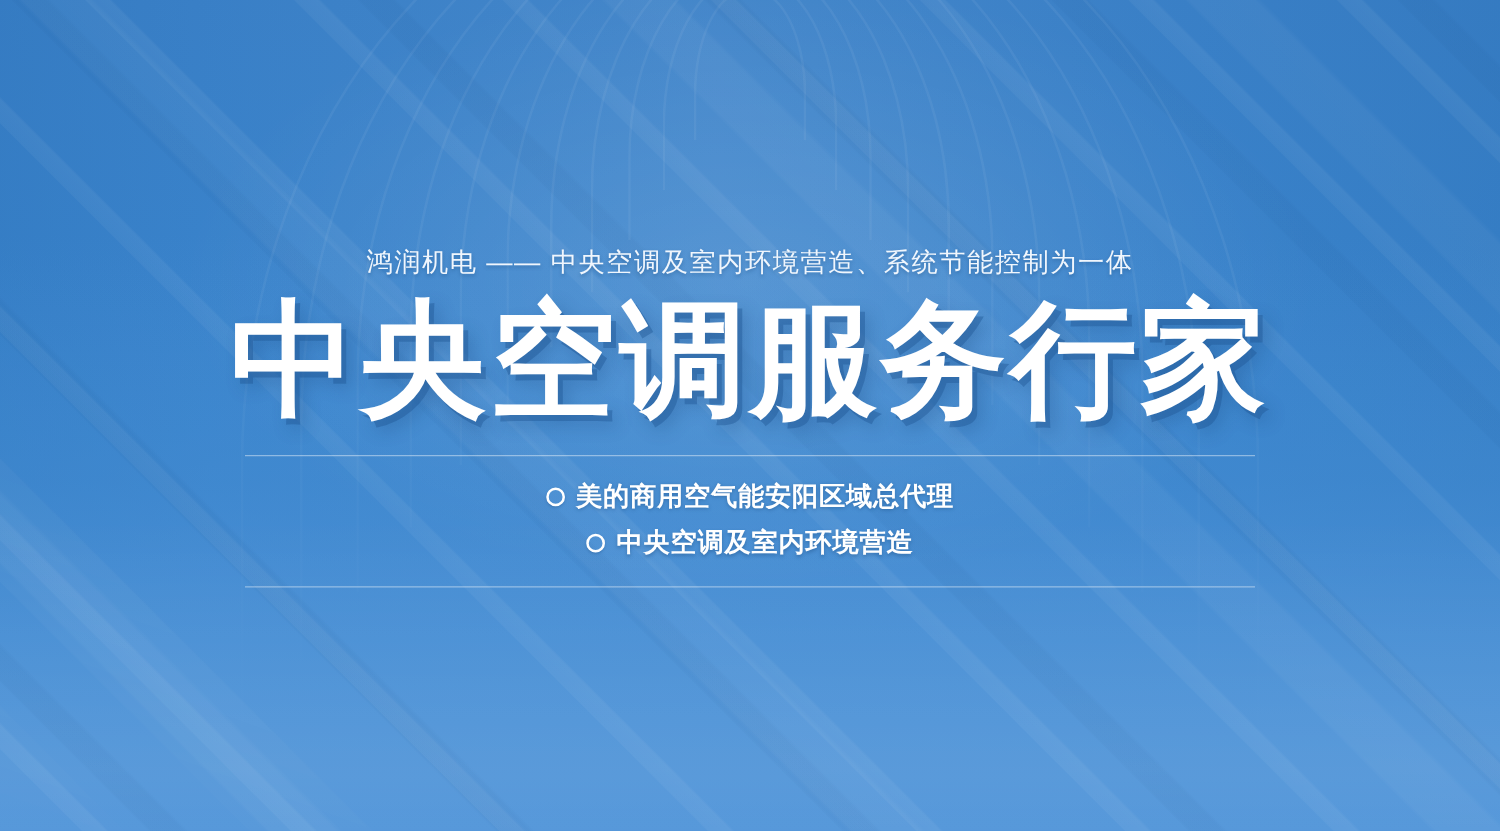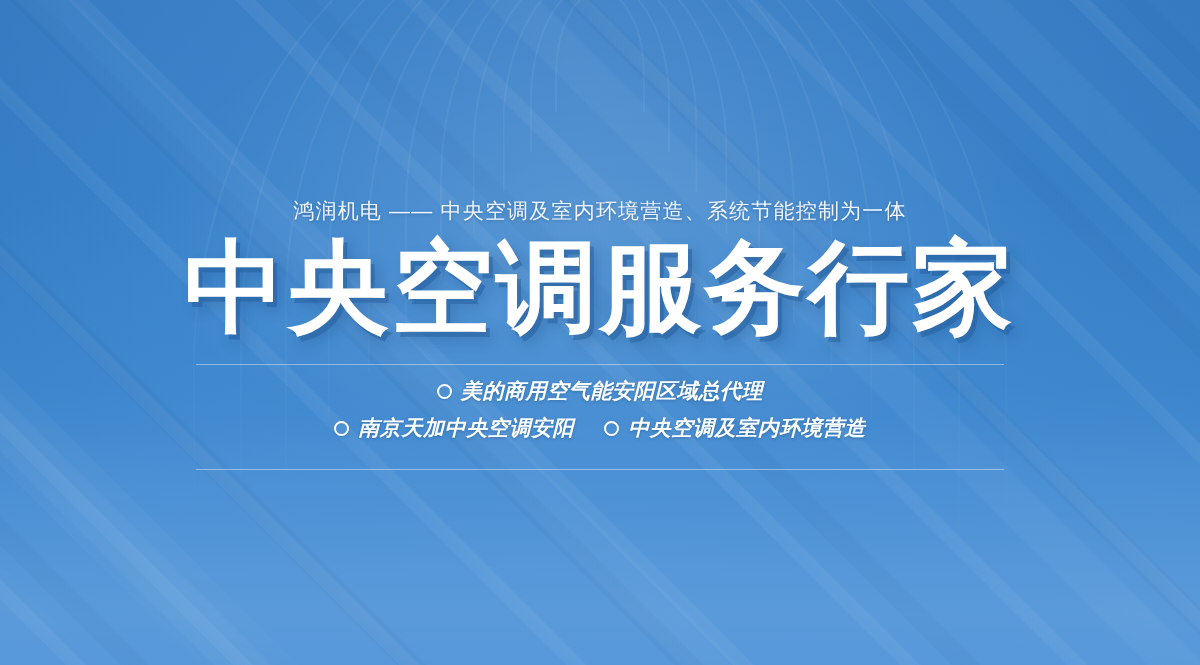--- a/index.html
+++ b/index.html
@@ -146,37 +146,35 @@
     margin-top:10px;
     font-size:101px;
     line-height:104px;
     font-weight:bold;
     color:#ffffff;
     letter-spacing:3px;
     white-space:nowrap;
     text-shadow:
       4px 5px 0px rgba(30,86,148,0.42),
       7px 8px 14px rgba(22,70,126,0.30);
-    font-family: Liberation Serif, serif;
   }
 
   .features {
     margin-top:24px;
     width:808px;
     border-top:1px solid rgba(255,255,255,0.42);
     border-bottom:1px solid rgba(255,255,255,0.42);
     padding:14px 0 16px 0;
   }
   .feature-row {
     display:flex;
     justify-content:center;
-    align-items:flex-start;
+    align-items:center;
     gap:30px;
     height:37px;
-    font-style:italic;
   }
   .feature-item {
     display:flex;
     align-items:center;
     gap:9px;
     white-space:nowrap;
   }
   .bullet {
     display:inline-block;
     width:15px;
@@ -234,23 +232,19 @@
       <div class="feature-row">
         <div class="feature-item">
           <span class="bullet"></span>
           <span class="feature-label">美的商用空气能安阳区域总代理</span>
         </div>
       </div>
 
       <div class="feature-row">
         <div class="feature-item">
           <span class="bullet"></span>
-          <span class="feature-label">南京天加中央空调安阳</span>
-        </div>
-        <div class="feature-item">
-          <span class="bullet"></span>
           <span class="feature-label">中央空调及室内环境营造</span>
         </div>
       </div>
 
     </div>
   </div>
 </div>
 
 </body></html>

